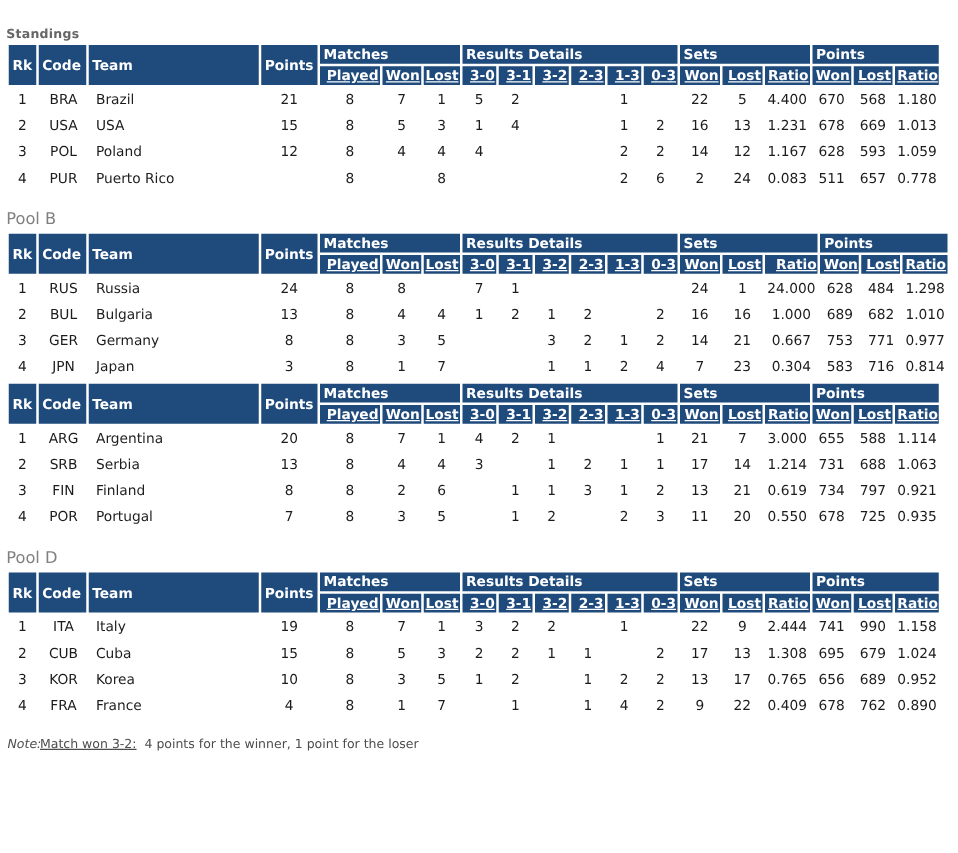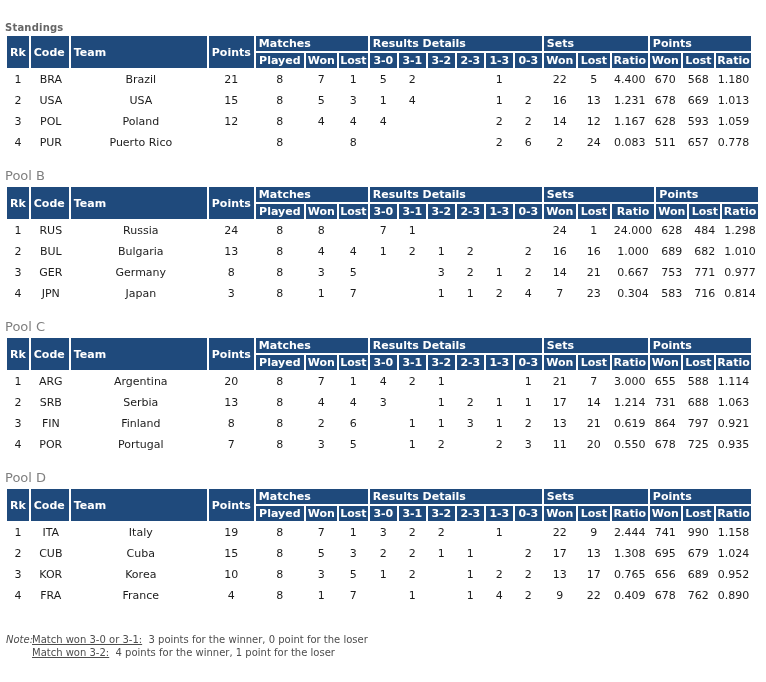--- a/index.html
+++ b/index.html
@@ -28,30 +28,30 @@
   .pool:first-of-type .pool-label{margin-top:2px;}
   table.standings{
     border-collapse:separate;border-spacing:2px;table-layout:fixed;
   }
   table.standings th{
     background:var(--header-bg);color:var(--header-text);
     font-size:11px;font-weight:bold;text-align:left;
     height:15px;padding:0 3px;vertical-align:middle;white-space:nowrap;
     overflow:hidden;
   }
-  table.standings th.sub{text-align:center;padding:0 1px;}
+  table.standings th.sub{text-align:right;padding:0 1px;text-decoration:underline;}
   table.standings td{
     font-size:11px;color:var(--body-text);
     height:19px;padding:0 2px;text-align:center;vertical-align:middle;
     white-space:nowrap;
   }
   table.standings td.l{text-align:center;padding-left:4px;}
-  table.standings td.team{text-align:center;padding-left:6px;}
+  table.standings td.team{text-align:left;padding-left:6px;}
   .note{
-    position:relative;margin-top:26px;padding-left:27px;
+    position:relative;margin-top:13px;padding-left:27px;
     font-size:10px;color:var(--note-text);line-height:13px;
   }
   .note-label{
     position:absolute;left:1px;top:0;font-style:italic;
   }
   .note-line{white-space:pre-wrap;}
   .note-line .u{text-decoration:underline;}
 </style>
 </head>
 <body>
@@ -334,21 +334,20 @@
             <td class="">23</td>
             <td class="">0.304</td>
             <td class="">583</td>
             <td class="">716</td>
             <td class="">0.814</td>
           </tr>
         </tbody>
       </table>
     </div>
     <div class="pool">
-      <div class="pool-label">Pool C</div>
       <table class="standings">
         <colgroup>
           <col style="width:18px">
           <col style="width:38px">
           <col style="width:136px">
           <col style="width:42px">
           <col style="width:48px">
           <col style="width:31px">
           <col style="width:29px">
           <col style="width:27px">
@@ -446,21 +445,21 @@
             <td class="">6</td>
             <td class=""></td>
             <td class="">1</td>
             <td class="">1</td>
             <td class="">3</td>
             <td class="">1</td>
             <td class="">2</td>
             <td class="">13</td>
             <td class="">21</td>
             <td class="">0.619</td>
-            <td class="">864</td>
+            <td class="">734</td>
             <td class="">797</td>
             <td class="">0.921</td>
           </tr>
           <tr>
             <td class="">4</td>
             <td class="l">POR</td>
             <td class="team">Portugal</td>
             <td class="">7</td>
             <td class="">8</td>
             <td class="">3</td>
@@ -620,16 +619,15 @@
             <td class="">0.890</td>
           </tr>
         </tbody>
       </table>
     </div>
   </div>
 
 <div class="note">
   <span class="note-label">Note:</span>
   <div class="note-lines">
-      <div class="note-line"><span class="u">Match won 3-0 or 3-1:</span><span>  3 points for the winner, 0 point for the loser</span></div>
       <div class="note-line"><span class="u">Match won 3-2:</span><span>  4 points for the winner, 1 point for the loser</span></div>
     </div>
 </div>
 
 </body></html>

